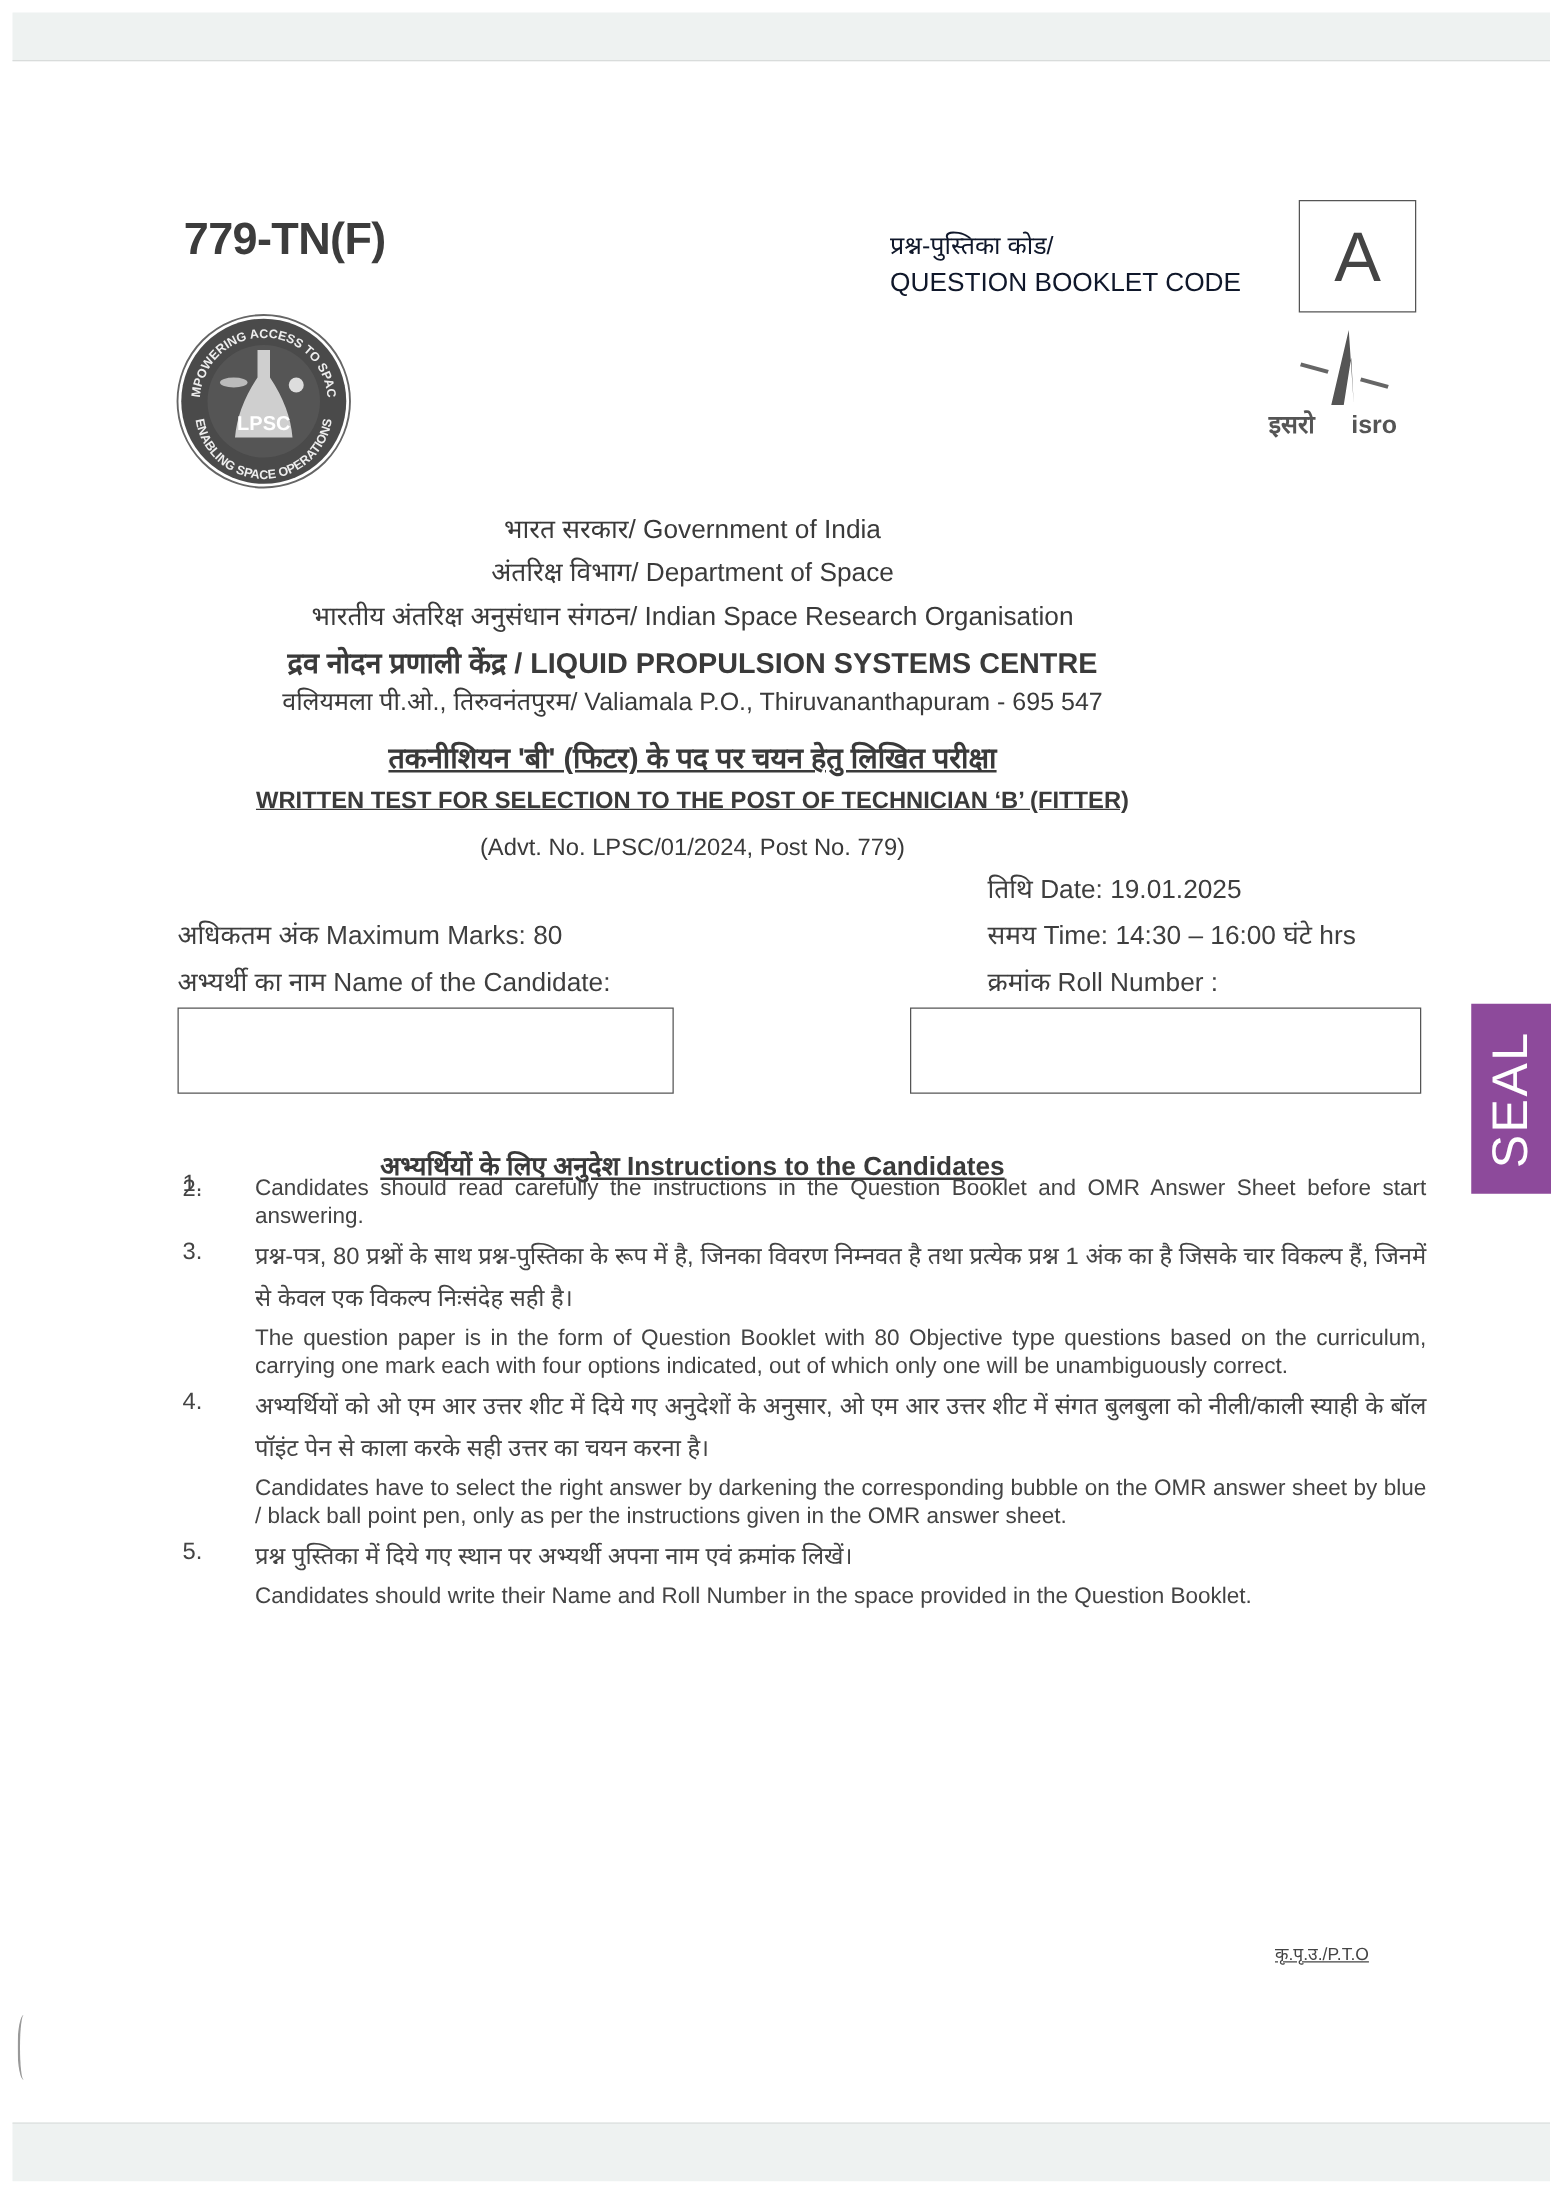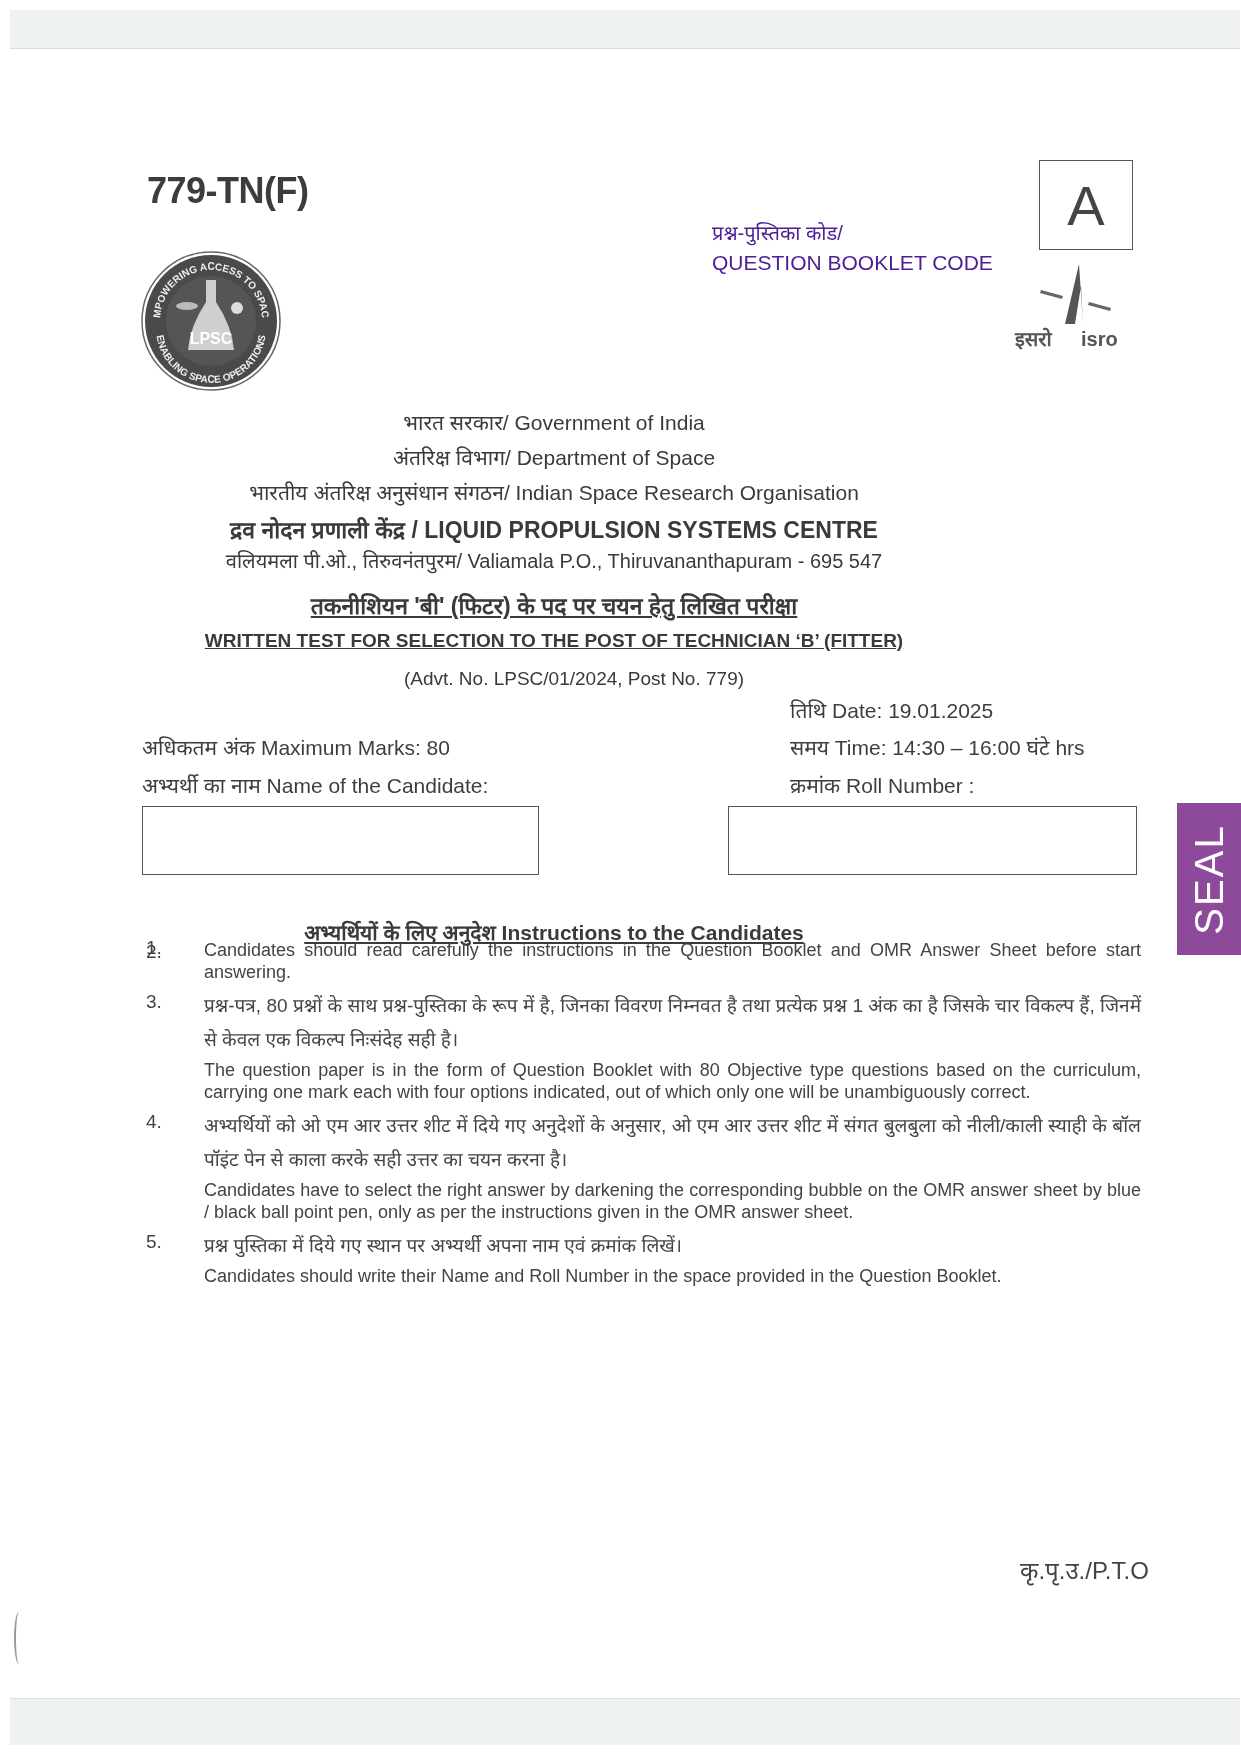--- a/index.html
+++ b/index.html
@@ -9,39 +9,39 @@
     font-family: "Liberation Sans", "DejaVu Sans", sans-serif;
   }
   .scan-band {
     position: absolute; left: 10px; width: 1230px; background: #eef2f1;
   }
   .scan-band.top { top: 10px; height: 38px; border-bottom: 1px solid #d9dcdb; }
   .scan-band.bottom { top: 1698px; height: 46px; border-top: 1px solid #dcdfde; }
   .abs { position: absolute; }
 
   .code-id { left: 147px; top: 170px; font-size: 36px; font-weight: bold; color: #3c3c3c; letter-spacing: -0.5px; }
-  .booklet-label { left: 712px; top: 183px; font-size: 20px; line-height: 29px; color: #4c1d95; margin-top: 36px; }
+  .booklet-label { left: 712px; top: 183px; font-size: 20px; line-height: 29px; color: #0f172a; }
   .booklet-label .en { font-size: 21px; }
   .booklet-code-box {
     left: 1039px; top: 160px; width: 92px; height: 88px;
     border: 1.5px solid #555; display: flex; align-items: center; justify-content: center;
     font-size: 56px; color: #444;
   }
 
   .lpsc-logo { left: 140px; top: 250px; width: 142px; height: 142px; }
   .isro-logo { left: 1005px; top: 262px; width: 128px; height: 90px; }
   .line { position: absolute; left: 0; width: 1108px; text-align: center; margin-top: 26px; }
   .gov { top: 382px; font-size: 21px; }
   .dept { top: 417px; font-size: 21px; }
   .isro-name { top: 452px; font-size: 21px; }
   .lpsc-name { top: 487px; font-size: 23px; font-weight: bold; }
   .address { top: 521px; font-size: 20px; }
   .title-hi { top: 563px; font-size: 23px; font-weight: bold; text-decoration: underline; }
   .title-en { top: 604px; font-size: 19px; font-weight: bold; text-decoration: underline; }
-  .advt { top: 642px; font-size: 19px; padding-left: 20px; }
+  .advt { top: 642px; font-size: 19px; }
 
   .meta { font-size: 21px; color: #3e3e3e; }
   .date { left: 790px; top: 696px; }
   .time { left: 790px; top: 733px; }
   .roll-lbl { left: 790px; top: 771px; }
   .max-marks { left: 142px; top: 733px; }
   .name-lbl { left: 142px; top: 771px; }
 
   .input-box { border: 1.5px solid #555; background: #fff; }
   .name-box { left: 142px; top: 806px; width: 395px; height: 67px; }
@@ -56,21 +56,21 @@
   }
 
   .instr-heading { top: 892px; font-size: 21px; font-weight: bold; text-decoration: underline; }
 
   .instructions { position: absolute; left: 146px; top: 935px; width: 995px; }
   .item { position: relative; padding-left: 58px; margin-bottom: 4px; }
   .item .num { position: absolute; left: 0; top: 2px; font-size: 19px; color: #444; }
   .item .hi { font-size: 19px; line-height: 34px; text-align: justify; color: #444; }
   .item .en { font-size: 18px; line-height: 22px; text-align: justify; color: #444; margin-top: 2px; margin-bottom: 6px; }
 
-  .pto { left: 1020px; top: 1553px; font-size: 24px; color: #444; }
+  .pto { left: 1020px; top: 1553px; font-size: 14px; color: #444; text-decoration: underline; }
   .mark-left { left: 14px; top: 1612px; width: 8px; height: 52px; border-left: 2px solid #999; border-radius: 50%; }
 </style>
 </head>
 <body>
 
 <div class="scan-band top"></div>
 
 <div class="abs code-id">779-TN(F)</div>
 
 <div class="abs booklet-label">

